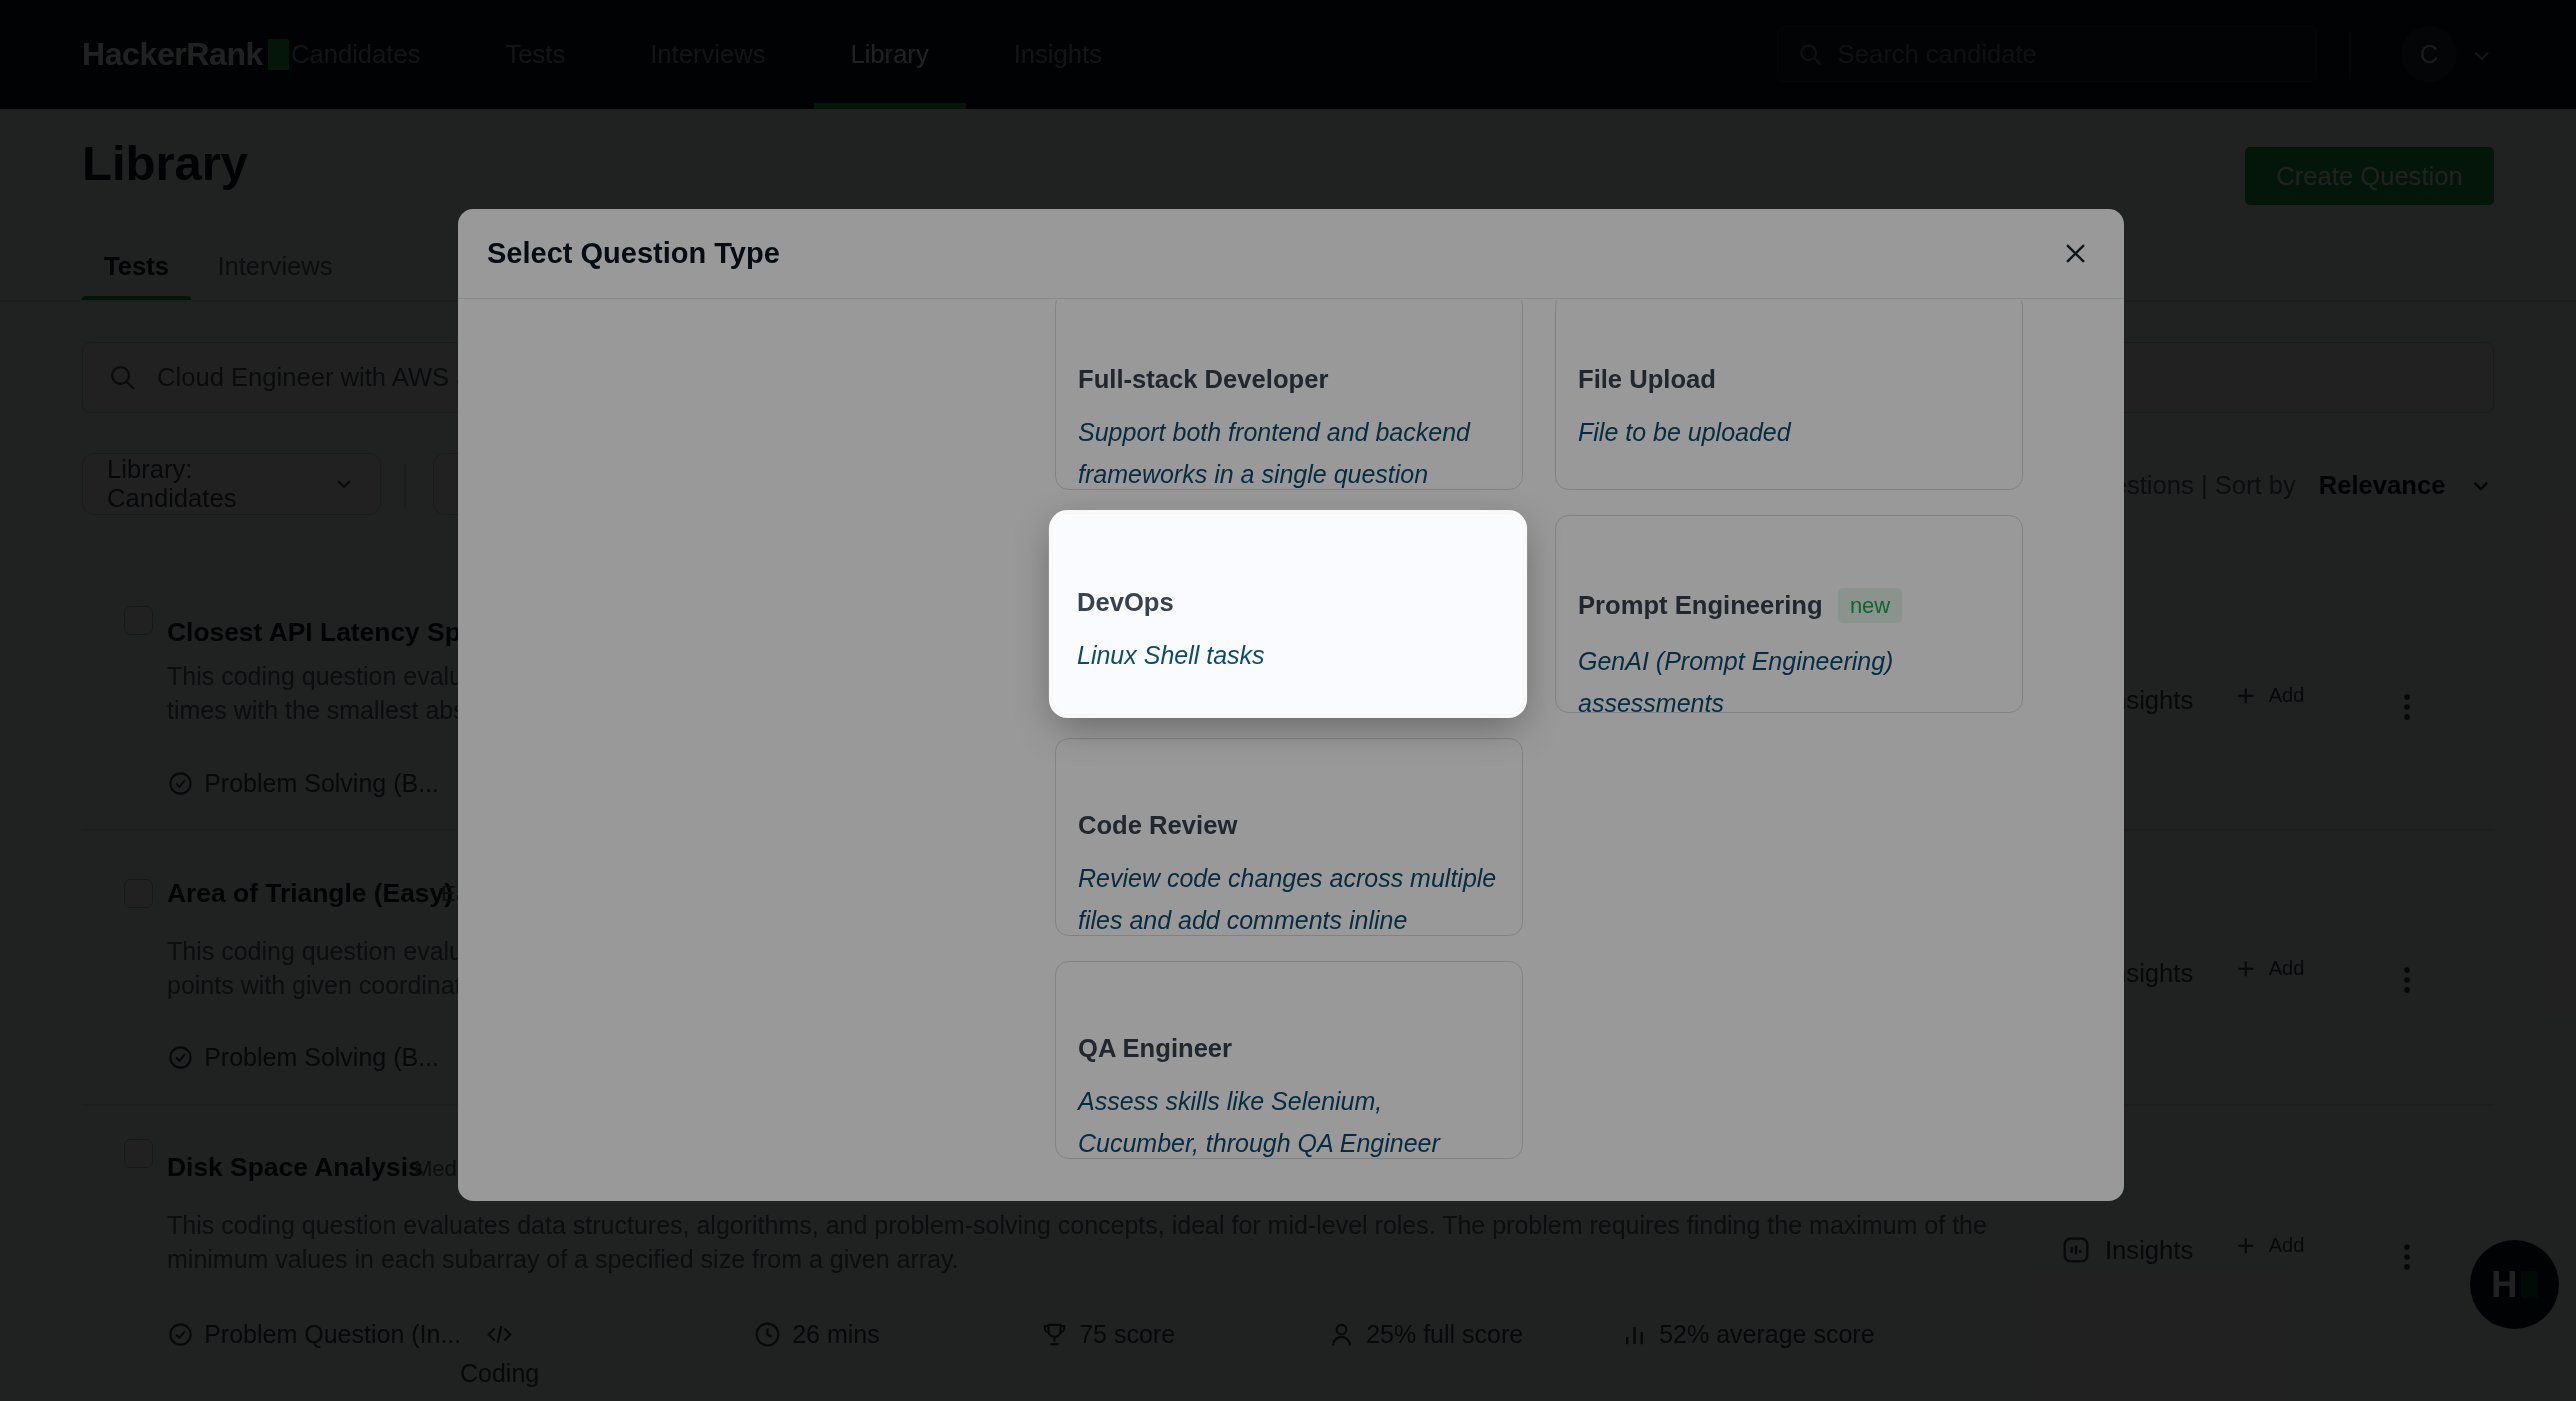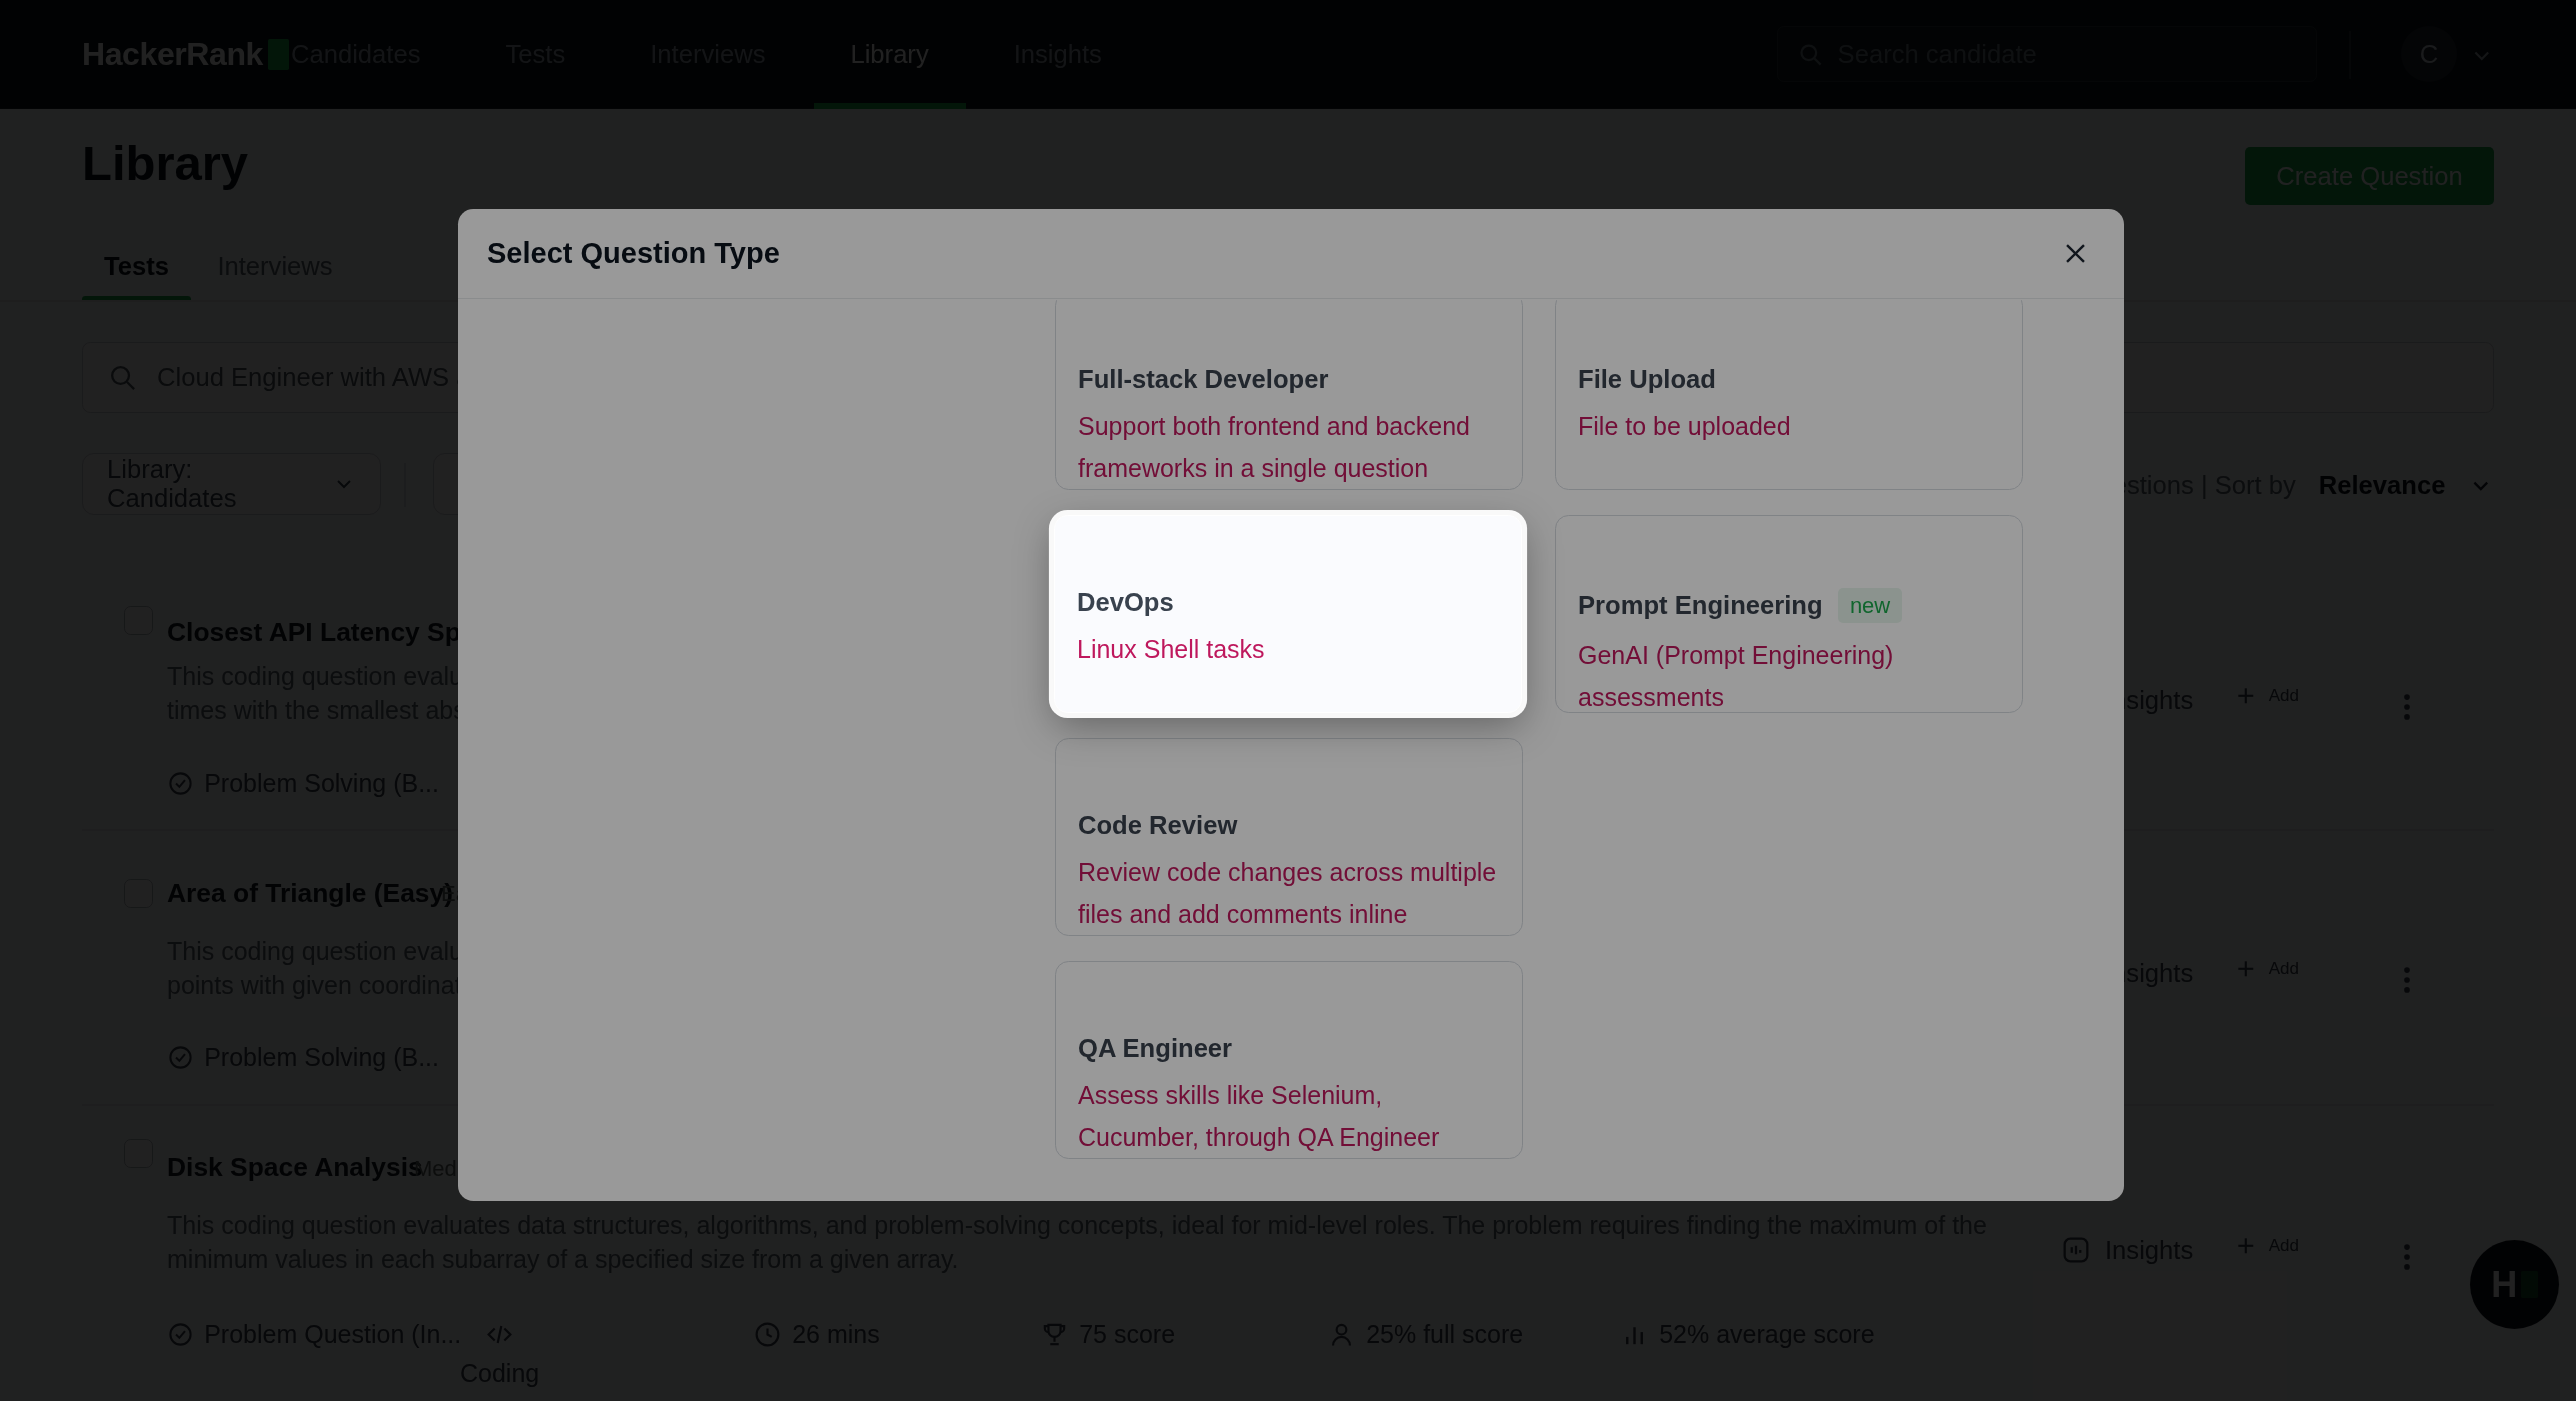--- a/index.html
+++ b/index.html
@@ -44,40 +44,40 @@
   
   .row-sep { position:absolute; left:82px; width:2412px; height:1.7px; background:#e6e8eb; }
   .qcheckbox { position:absolute; width:29px; height:29px; border:1.7px solid #aeb5bc; border-radius:6.8px; background:#fff; cursor:pointer; }
   .qtitle { position:absolute; left:167px; font-size:26.4px; font-weight:600; color:#121a24; cursor:pointer; }
   .qbadge { position:absolute; font-size:22px; color:#5f6a64; }
   .qdesc { position:absolute; left:167px; font-size:25px; color:#59636d; white-space:nowrap; }
   .tagline { position:absolute; display:flex; align-items:center; gap:10.2px; font-size:25px; color:#39424e; }
   .tagline svg { flex:0 0 auto; }
   .row-actions { position:absolute; height:51px; }
   .act-insights { position:absolute; left:2059px; top:0; display:flex; align-items:center; gap:12px; font-size:25.6px; color:#39424e; cursor:pointer; }
-  .act-add { position:absolute; left:2233px; top:0; display:flex; align-items:center; gap:10.2px; font-size:17px; color:#39424e; cursor:pointer; }
+  .act-add { position:absolute; left:2233px; top:0; display:flex; align-items:center; gap:10.2px; font-size:20px; color:#39424e; cursor:pointer; }
   .act-kebab { position:absolute; left:2390px; top:5.1px; cursor:pointer; color:#39424e; }
   
   .help-bubble { position:absolute; left:2470px; top:1240px; width:89px; height:89px; border-radius:50%; background:#10161e; display:flex; align-items:center; justify-content:center; cursor:pointer; z-index:10; }
   .help-bubble .h { color:#ffffff; font-size:36px; font-weight:bold; }
   .help-bubble .blk { width:17px; height:27px; background:#14532a; margin-left:3.4px; border-radius:1.7px; }
   
   .overlay-under { position:absolute; inset:0; background:rgba(0,0,0,0.78); z-index:40; }
   .modal { position:absolute; left:458px; top:209px; width:1666px; height:992px; background:#ffffff; border-radius:15.3px; z-index:50; }
   .modal-header { position:absolute; left:0; top:0; width:100%; height:90px; display:flex; align-items:center; justify-content:space-between; padding:0 34px 0 29px; border-bottom:1.7px solid #e7e9ec; }
   .modal-title { font-size:29px; font-weight:bold; color:#0c141f; }
   .modal-close { background:none; border:none; cursor:pointer; color:#1b2430; display:flex; }
   .modal-body { position:absolute; left:0; top:91px; width:100%; height:900px; overflow:hidden; border-radius:0 0 15.3px 15.3px; }
   .cards-grid { position:absolute; left:597px; top:-7.7px; width:967px; display:grid; grid-template-columns:468px 468px; column-gap:32px; row-gap:25px; }
   .qcard { width:468px; height:198px; background:#ffffff; border:1.7px solid #d5dae0; border-radius:13.6px; padding:24px 22px; cursor:pointer; }
   .qcard-spacer { width:468px; height:198px; }
   .qcard-title-row { display:flex; align-items:center; gap:15.3px;margin-top:48px; }
   .qcard-title { font-size:25.6px; font-weight:bold; color:#39424e; }
   .qcard-badge { font-size:22px; color:#1ba94c; background:#e8f6ed; padding:4.3px 12px; border-radius:5.1px; }
-  .qcard-desc { margin-top:11px; font-size:25px; line-height:42px; color:#be185d; }
+  .qcard-desc { margin-top:17px; font-size:25px; line-height:42px; color:#0c4a6e;font-style:italic; }
   .overlay-over { position:absolute; inset:0; background:rgba(0,0,0,0.40); z-index:60; }
   .spotlight { position:absolute; left:1054px; top:515px; z-index:70; background:#fafbfe; border-color:#fff;
     box-shadow:0 0 0 5.1px rgba(255,255,255,0.95), 0 12px 38px rgba(0,0,0,0.35); }
   
   .ic { display:inline-flex; }
 </style>
 </head>
 <body>
 
 <div class="screen">

